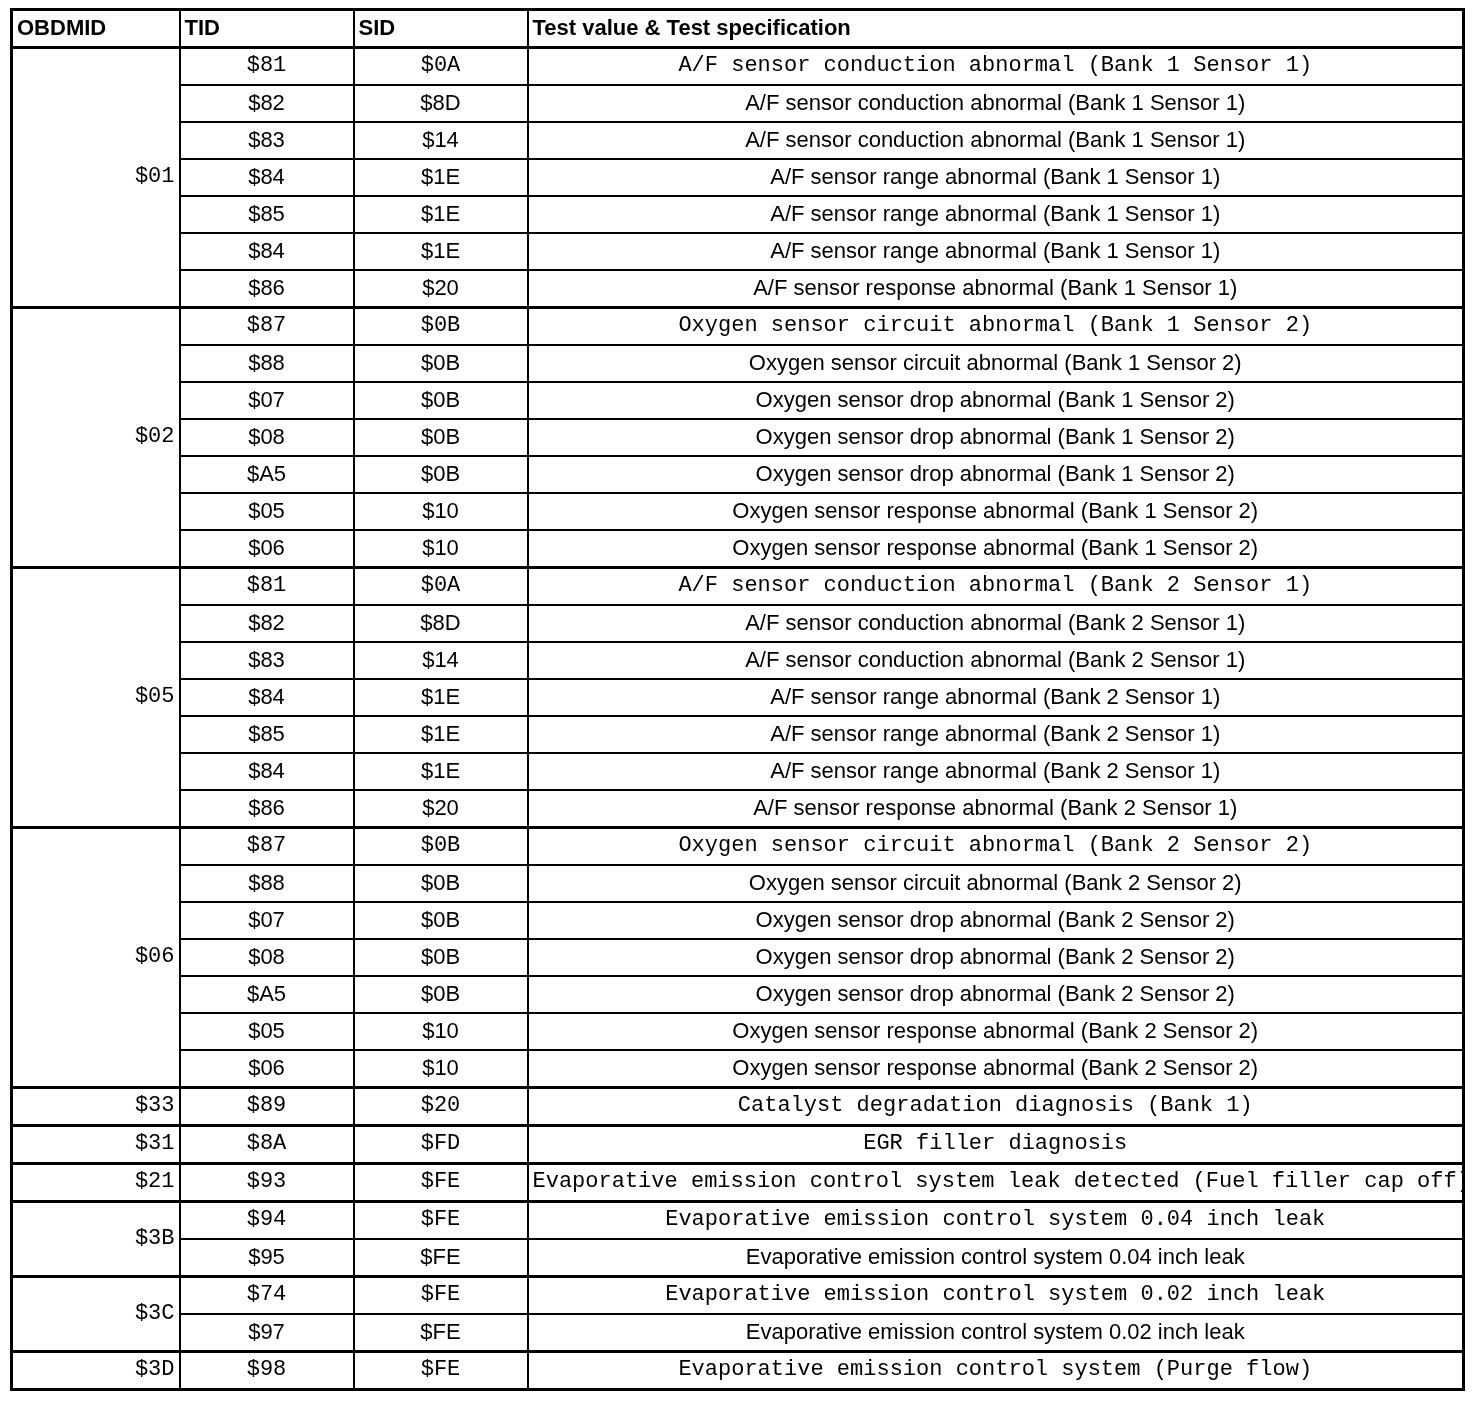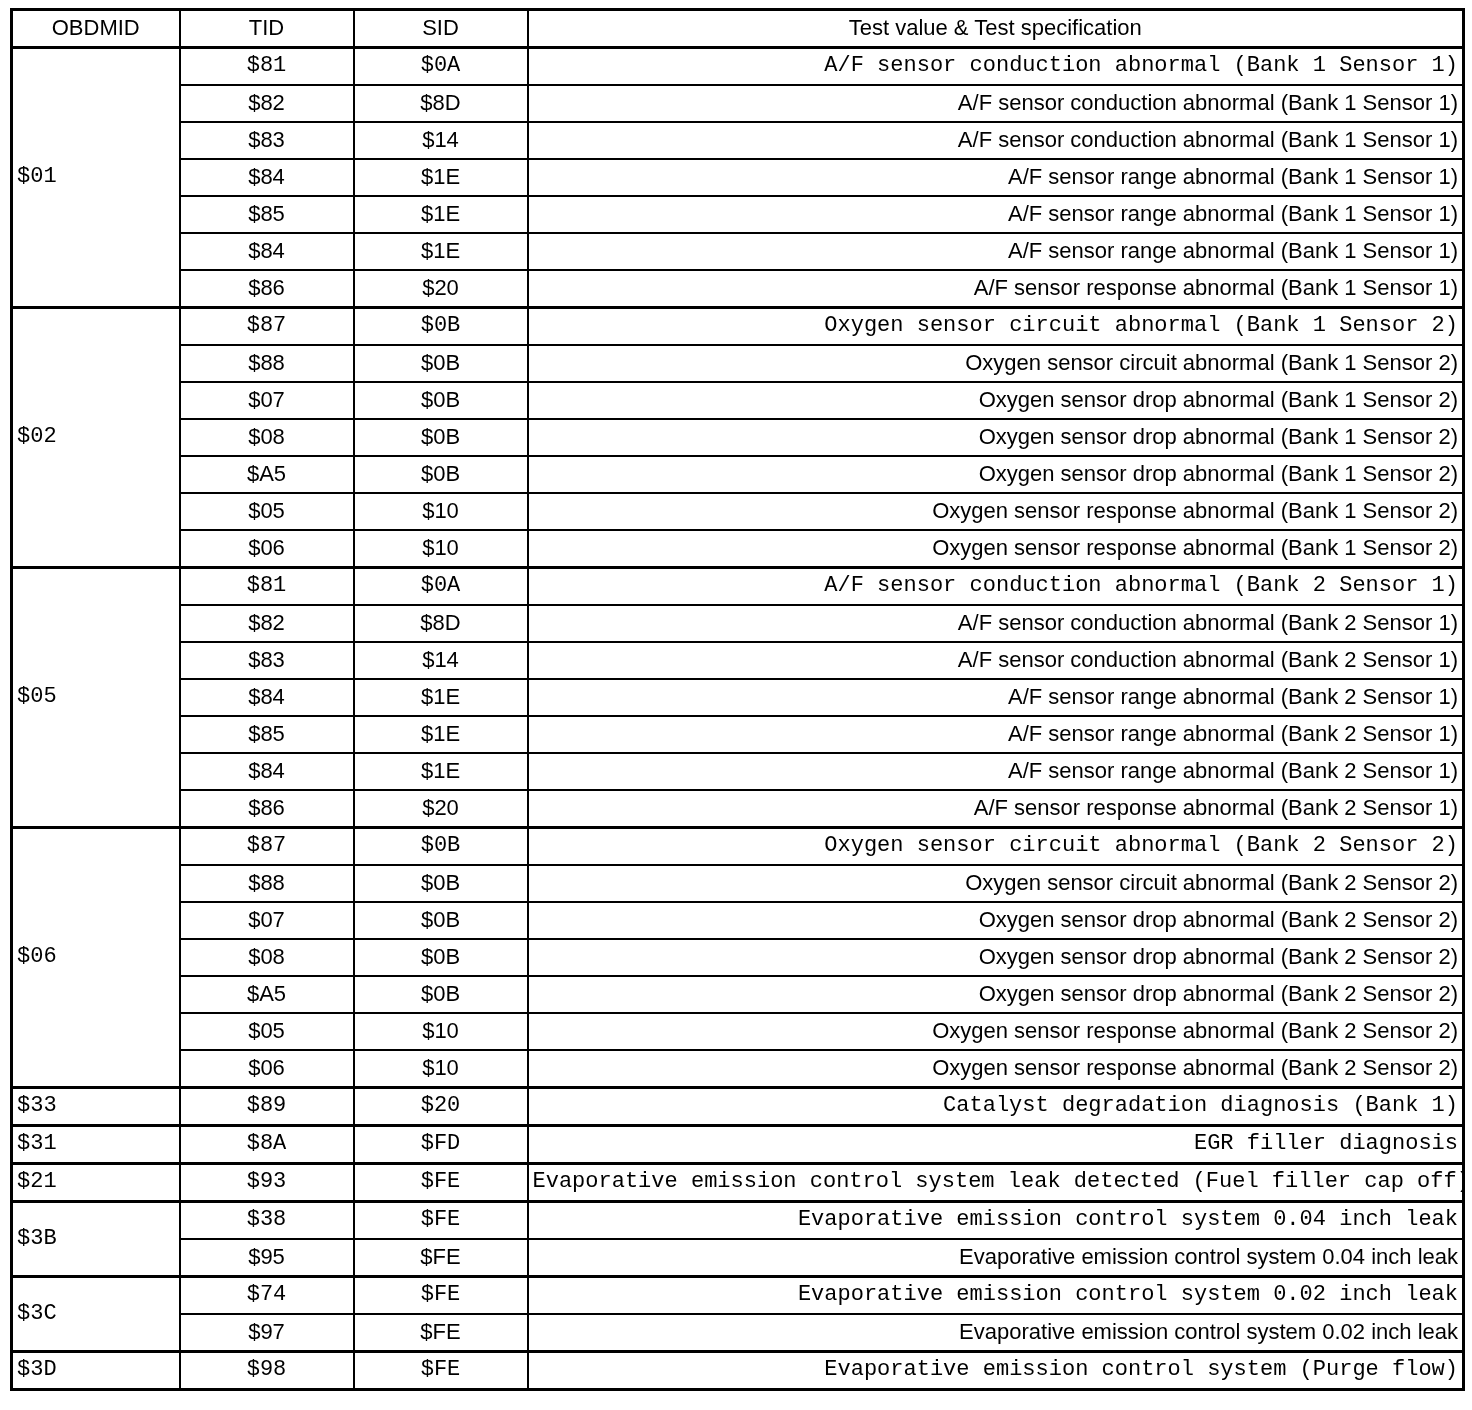--- a/index.html
+++ b/index.html
@@ -28,40 +28,40 @@
     border: 2px solid #000;
     font-size: 22px;
     line-height: 1.2;
     height: 35px;
     padding: 0 4px;
     overflow: hidden;
     white-space: nowrap;
     background: #ffffff;
   }
   table.diag th {
-    font-weight: normal;
-    text-align: center;
+    font-weight: bold;
+    text-align: left;
     border-bottom-width: 3px;
     margin-top: 20px;
   }
   col.c-obdmid { width: 168px; }
   col.c-tid    { width: 174px; }
   col.c-sid    { width: 174px; }
   col.c-spec   { width: 936px; }
   td.code {
     text-align: center;
   }
   td.obdmid {
-    text-align: left;
+    text-align: right;
     vertical-align: middle;
     border-top-width: 3px;
     border-bottom-width: 3px;
   }
   td.spec {
-    text-align: right;
+    text-align: center;
     padding-left: 12px;
   }
   tr.group-start td {
     border-top-width: 3px;
     font-family: Liberation Mono, monospace;
   }
 </style>
 </head>
 <body>
 
@@ -239,21 +239,21 @@
           <td class="spec">EGR filler diagnosis</td>
         </tr>
         <tr class="group-start">
           <td rowspan="1" class="obdmid">$21</td>
           <td class="code">$93</td>
           <td class="code">$FE</td>
           <td class="spec">Evaporative emission control system leak detected (Fuel filler cap off)</td>
         </tr>
         <tr class="group-start">
           <td rowspan="2" class="obdmid">$3B</td>
-          <td class="code">$38</td>
+          <td class="code">$94</td>
           <td class="code">$FE</td>
           <td class="spec">Evaporative emission control system 0.04 inch leak</td>
         </tr>
         <tr>
           <td class="code">$95</td>
           <td class="code">$FE</td>
           <td class="spec">Evaporative emission control system 0.04 inch leak</td>
         </tr>
         <tr class="group-start">
           <td rowspan="2" class="obdmid">$3C</td>

